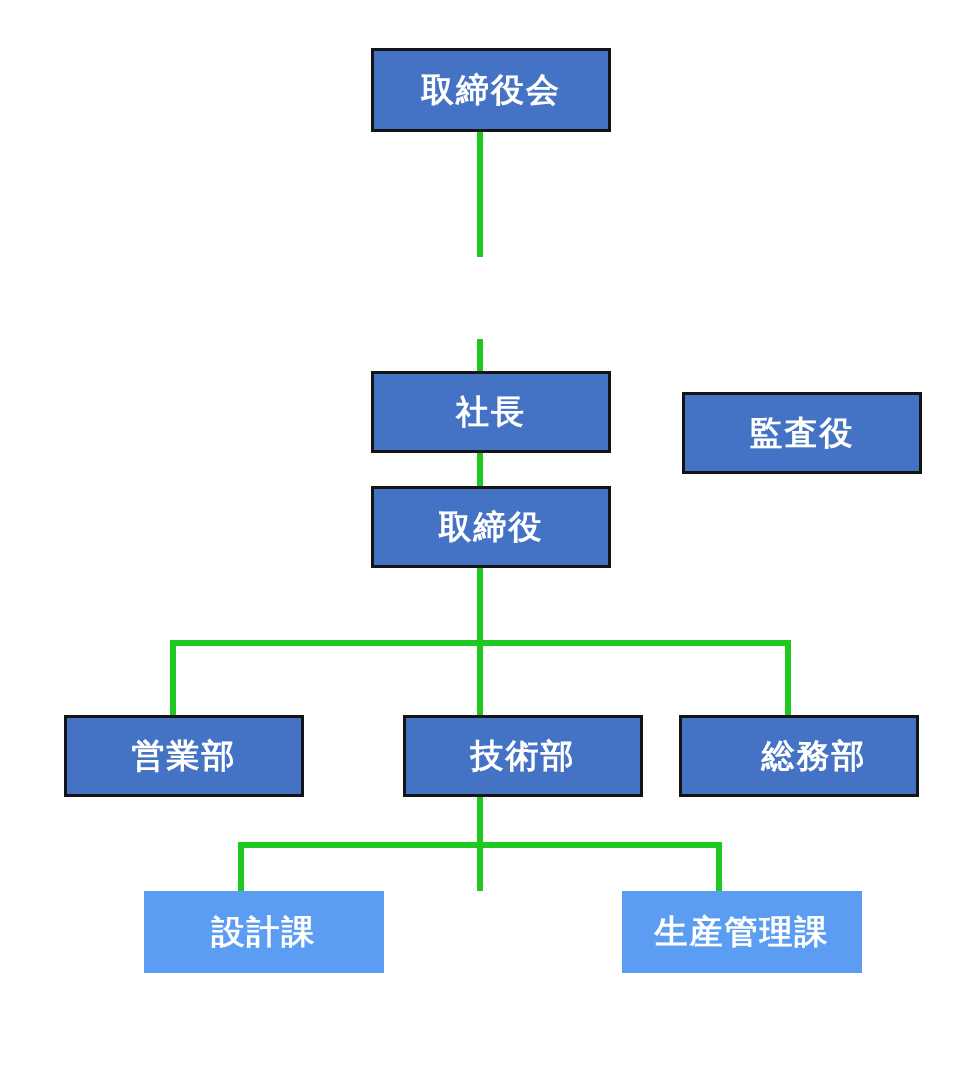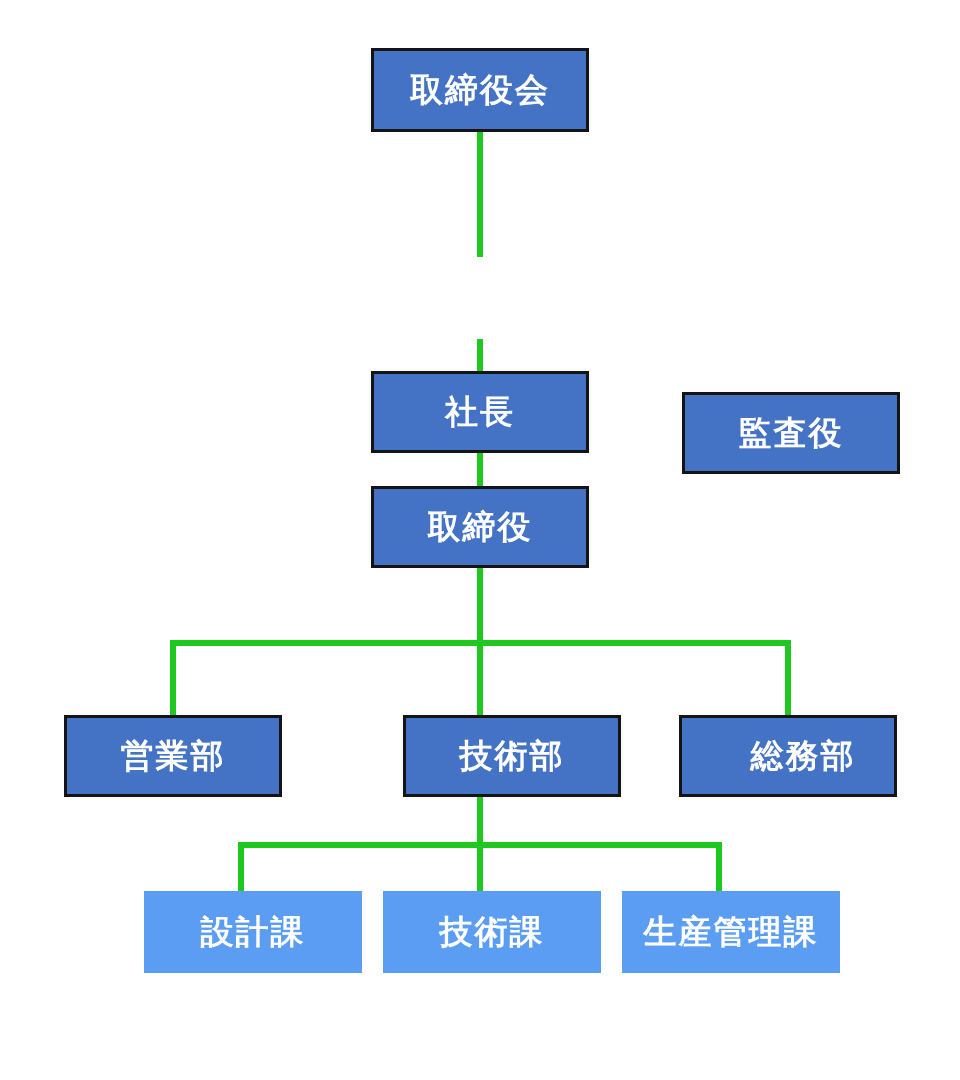--- a/index.html
+++ b/index.html
@@ -16,21 +16,21 @@
     overflow: hidden;
   }
   .conn {
     position: absolute;
     background: var(--connector, #1ec81e);
   }
   .conn.v { width: 6px; }
   .conn.h { height: 6px; }
   .node {
     position: absolute;
-    width: 218px;
+    width: 240px;
     height: 82px;
     box-sizing: border-box;
     display: flex;
     align-items: center;
     justify-content: center;
     color: var(--node-text, #ffffff);
     font-weight: bold;
     font-size: 33px;
     letter-spacing: 2px;
     text-align: right;
@@ -81,20 +81,17 @@
   </div>
   <div class="node dark" style="left:371px; top:715px;margin-left:32px;">
     <span>技術部</span>
   </div>
   <div class="node dark" style="left:679px; top:715px;padding-left:30px;">
     <span>総務部</span>
   </div>
   <div class="node light" style="left:132px; top:891px;">
     <span>設計課</span>
   </div>
-  <div class="node light" style="left:371px; top:891px;">
-    <span>技術課</span>
-  </div>
   <div class="node light" style="left:610px; top:891px;">
     <span>生産管理課</span>
   </div>
 
 </div>
 
 </body></html>

